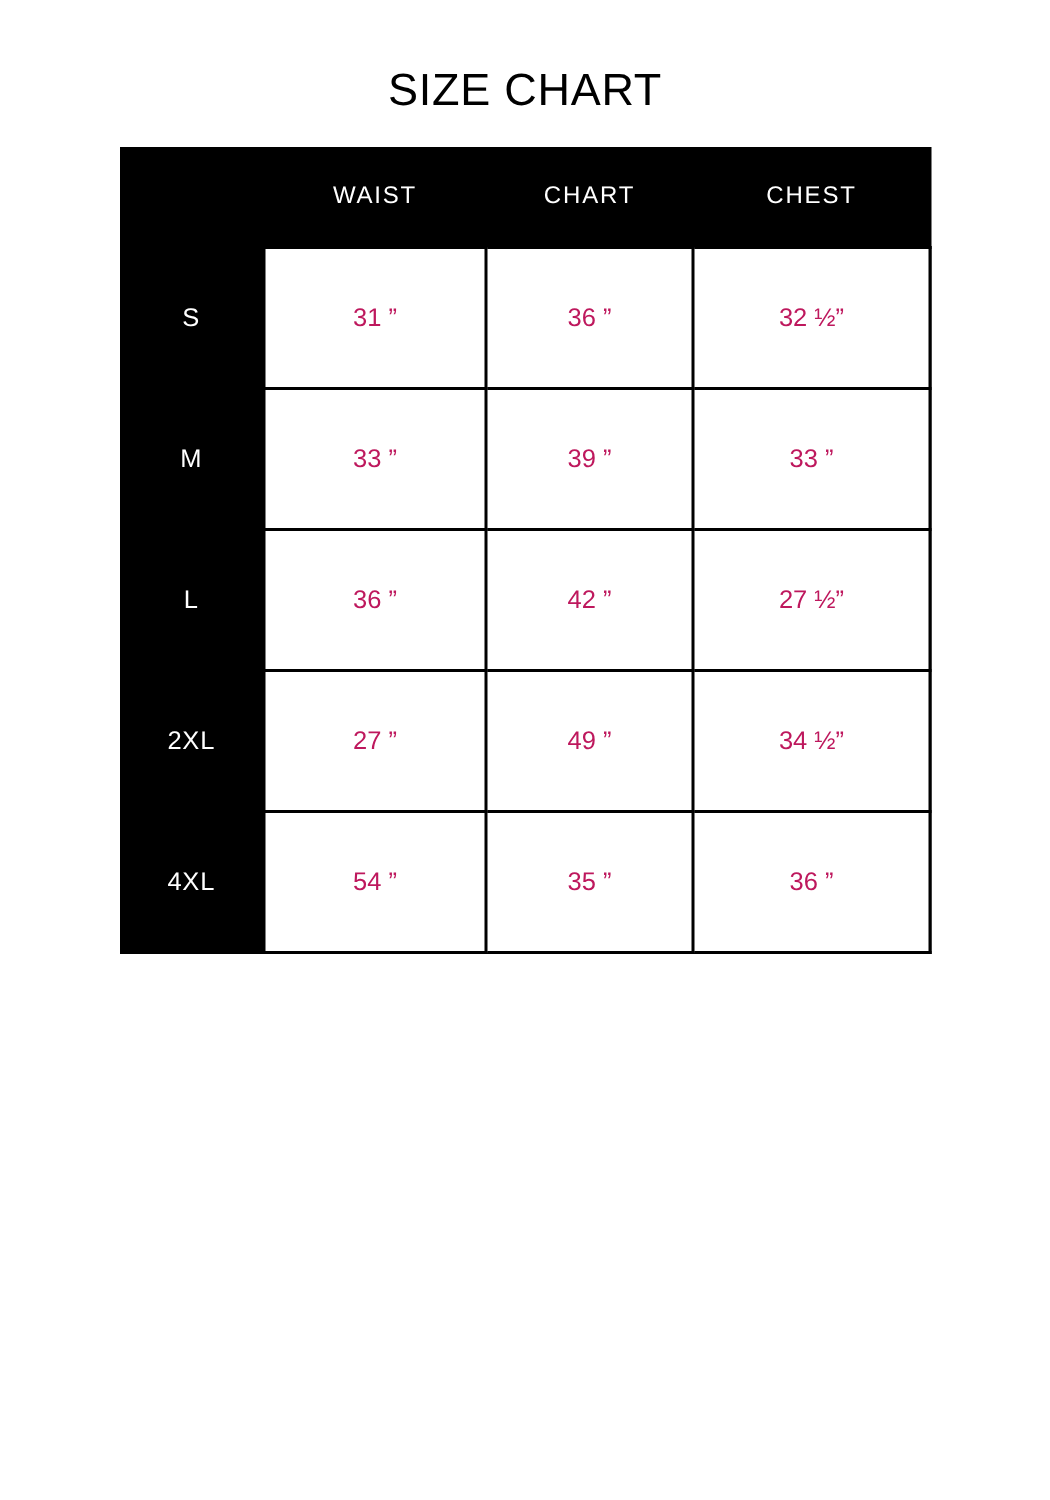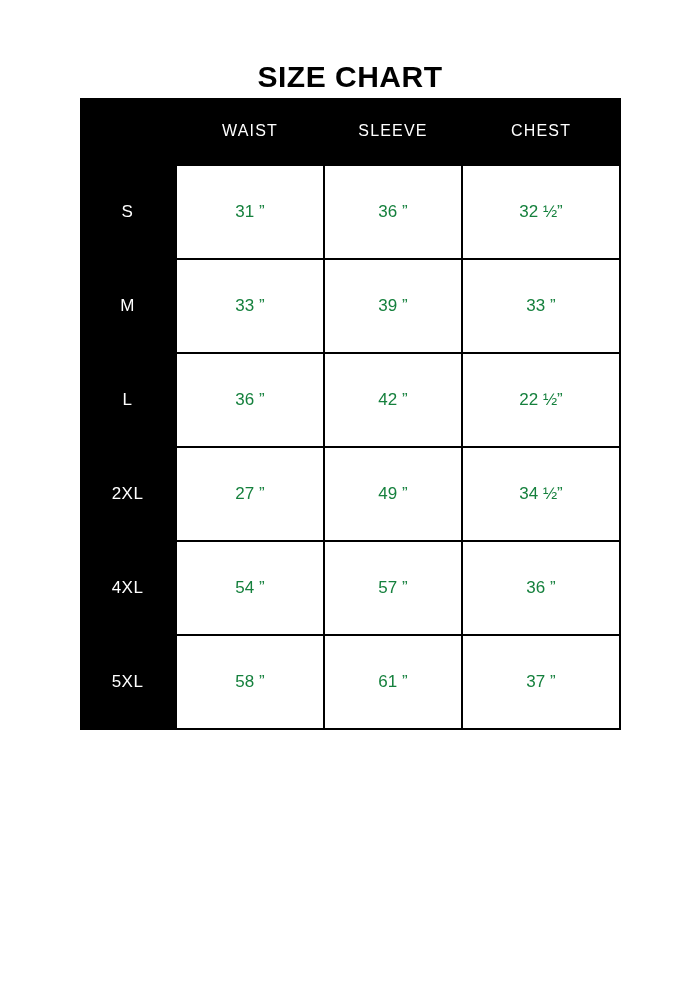--- a/index.html
+++ b/index.html
@@ -15,26 +15,26 @@
     overflow: hidden;
   }
   .page {
     position: relative;
     width: 700px;
     height: 1000px;
     background: #ffffff;
   }
   .chart-title {
     position: absolute;
-    top: 60px;
+    top: 44px;
     left: 0;
     width: 700px;
     text-align: center;
     font-size: 30px;
-    font-weight: bold;
+    font-weight: normal;
     letter-spacing: 0.5px;
     color: #000000;
   }
   .table-wrap {
     position: absolute;
     top: 98px;
     left: 80px;
     width: 540px;
   }
   table.size-table {
@@ -74,21 +74,21 @@
   td.size-label {
     background: #000000;
     color: #ffffff;
     font-size: 17px;
     font-weight: normal;
     letter-spacing: 0.5px;
     border: none;
   }
   td.value {
     background: #ffffff;
-    color: #15803d;
+    color: #be185d;
     font-size: 17px;
     border: 2px solid #000000;
   }
 </style>
 </head>
 <body>
 
 <div class="page">
 
   <div class="chart-title">SIZE CHART</div>
@@ -98,21 +98,21 @@
       <colgroup>
         <col class="c0">
           <col class="c1">
           <col class="c2">
           <col class="c3">
       </colgroup>
       <thead>
         <tr class="head">
           <th class="corner"></th>
           <th>WAIST</th>
-          <th>SLEEVE</th>
+          <th>CHART</th>
           <th>CHEST</th>
         </tr>
       </thead>
       <tbody>
 
         <tr>
           <td class="size-label">S</td>
           <td class="value">31 ”</td>
           <td class="value">36 ”</td>
           <td class="value">32 ½”</td>
@@ -122,43 +122,37 @@
           <td class="size-label">M</td>
           <td class="value">33 ”</td>
           <td class="value">39 ”</td>
           <td class="value">33 ”</td>
         </tr>
 
         <tr>
           <td class="size-label">L</td>
           <td class="value">36 ”</td>
           <td class="value">42 ”</td>
-          <td class="value">22 ½”</td>
+          <td class="value">27 ½”</td>
         </tr>
 
 
         <tr>
           <td class="size-label">2XL</td>
           <td class="value">27 ”</td>
           <td class="value">49 ”</td>
           <td class="value">34 ½”</td>
         </tr>
 
 
         <tr>
           <td class="size-label">4XL</td>
           <td class="value">54 ”</td>
-          <td class="value">57 ”</td>
+          <td class="value">35 ”</td>
           <td class="value">36 ”</td>
         </tr>
 
-        <tr>
-          <td class="size-label">5XL</td>
-          <td class="value">58 ”</td>
-          <td class="value">61 ”</td>
-          <td class="value">37 ”</td>
-        </tr>
 
       </tbody>
     </table>
   </div>
 
 </div>
 
 </body></html>

